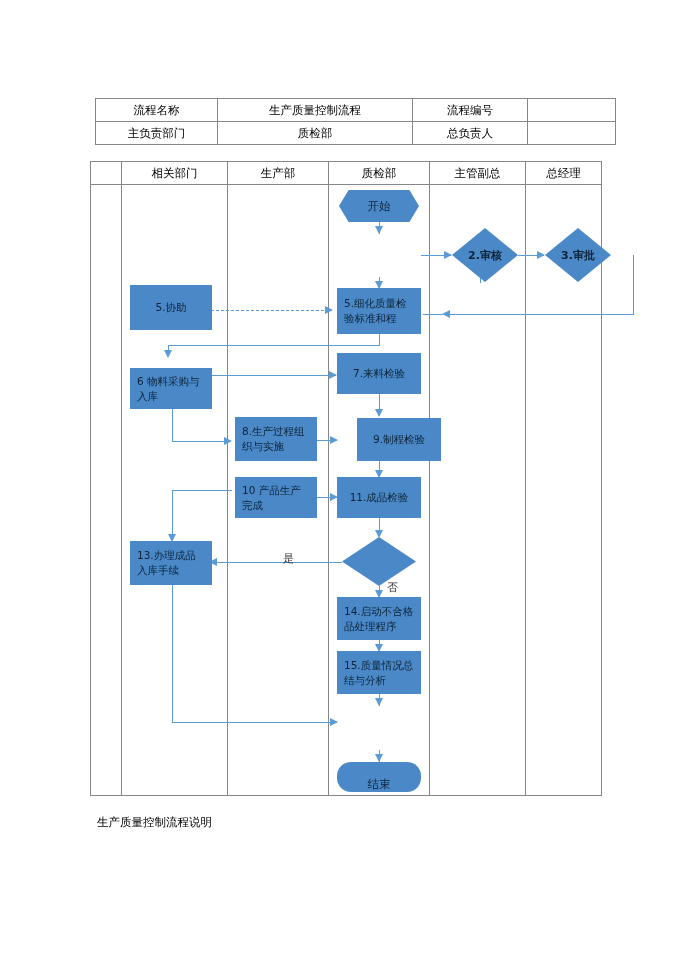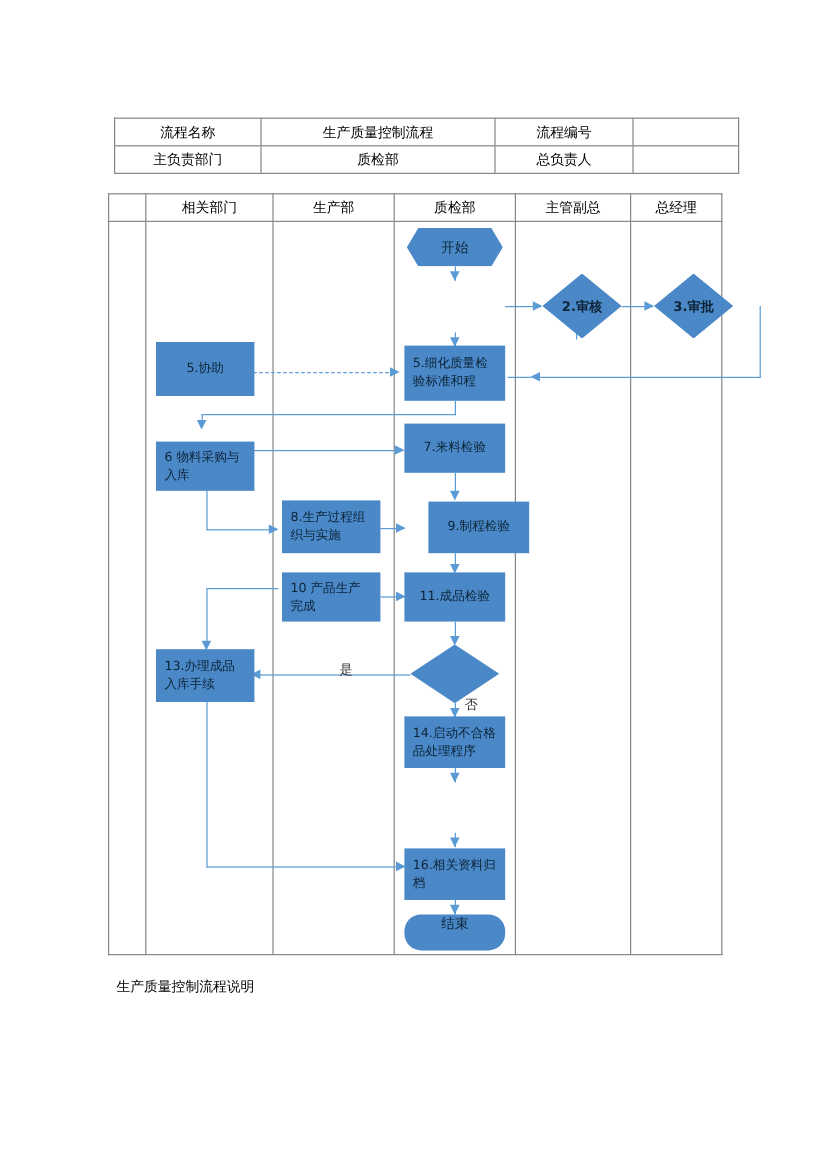--- a/index.html
+++ b/index.html
@@ -99,21 +99,21 @@
   }
   .node.center { justify-content: center; text-align: center; }
   .node span { display: block; width: 100%; }
 
   .terminator {
     position: absolute;
     background: #4a88c7;
     color: #0d2438;
     font-size: 11.5px;
     display: flex;
-    align-items: flex-start;
+    align-items: flex-end;
     justify-content: center;
     border-radius: 14px;
     font-family: Liberation Serif, serif;
   }
   .hexagon {
     position: absolute;
     background: #4a88c7;
     color: #0d2438;
     font-size: 11.5px;
     display: flex;
@@ -364,24 +364,24 @@
     </div>
 
     <div class="node" style="left:130px; top:541px; width:82px; height:44px;">
       <span>13.办理成品入库手续</span>
     </div>
 
     <div class="node" style="left:337px; top:597px; width:84px; height:43px;">
       <span>14.启动不合格品处理程序</span>
     </div>
 
-
-    <div class="node" style="left:337px; top:707px; width:84px; height:43px;">
-      <span>16.相关资料归档</span>
-    </div>
+    <div class="node" style="left:337px; top:651px; width:84px; height:43px;">
+      <span>15.质量情况总结与分析</span>
+    </div>
+
 
     <div class="terminator" style="left:337px; top:762px; width:84px; height:30px;">
       <span>结束</span>
     </div>
 
   </div>
 
   <div id="caption">生产质量控制流程说明</div>
 
 </div>

